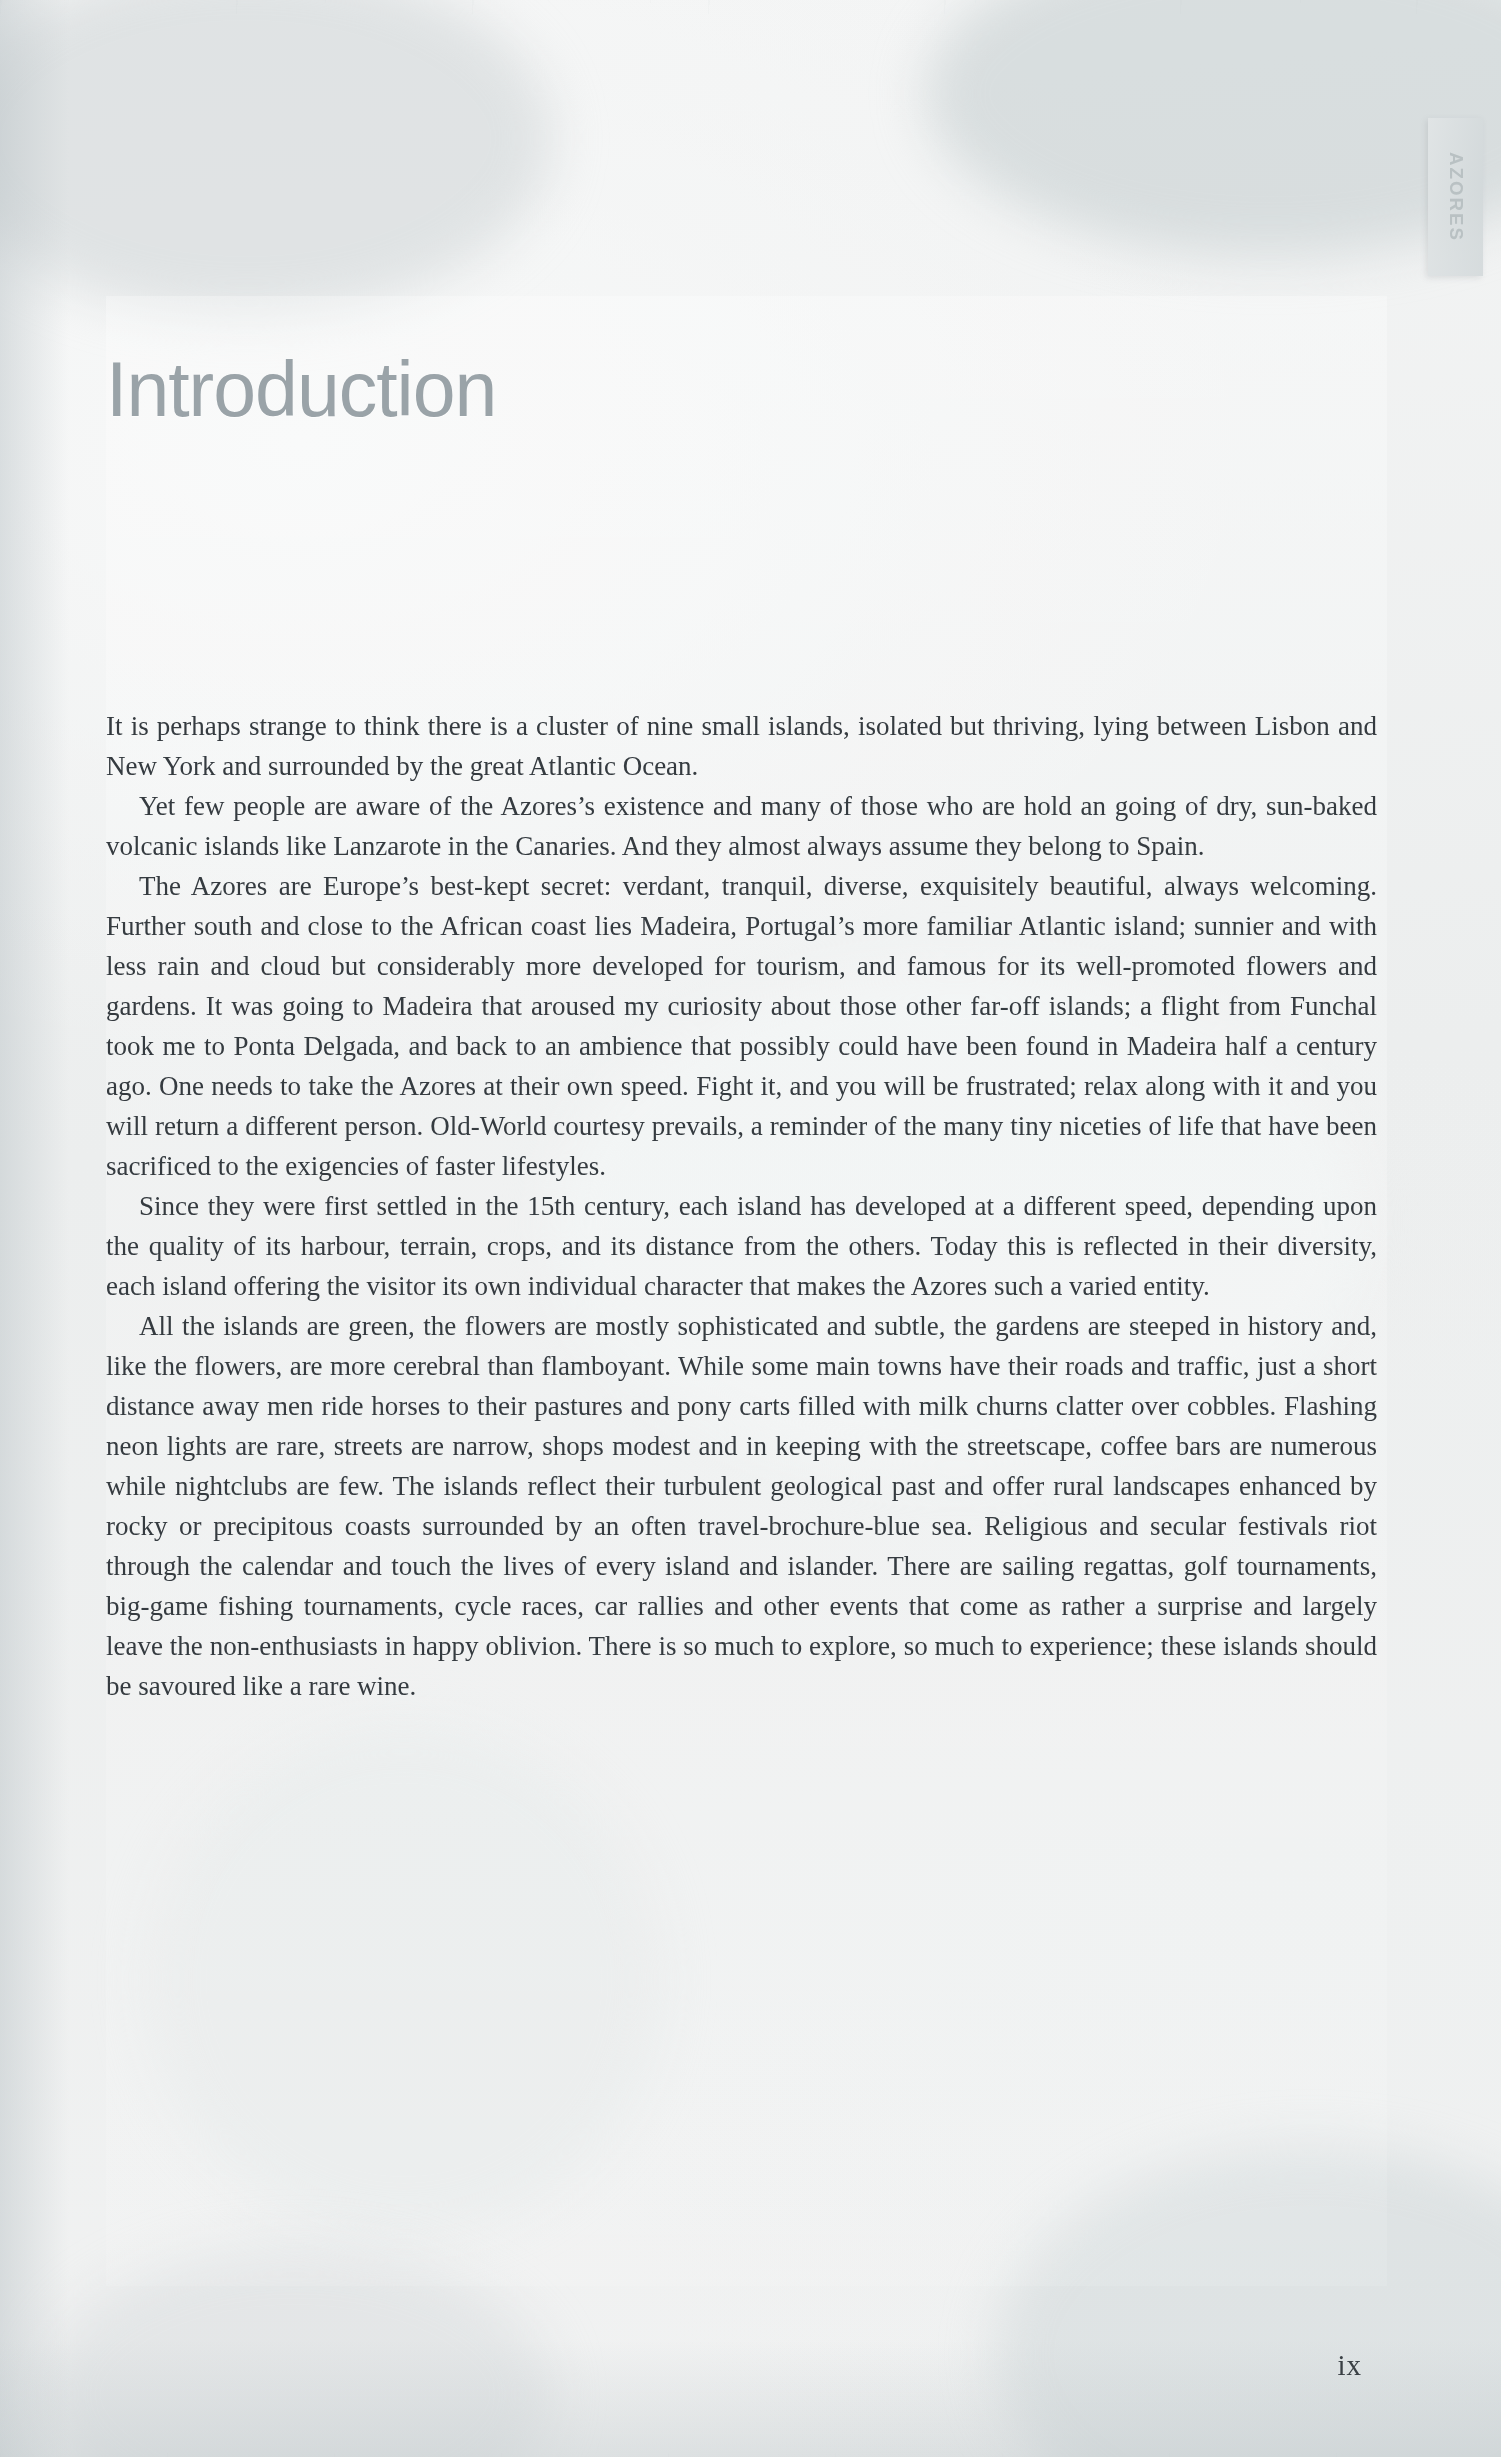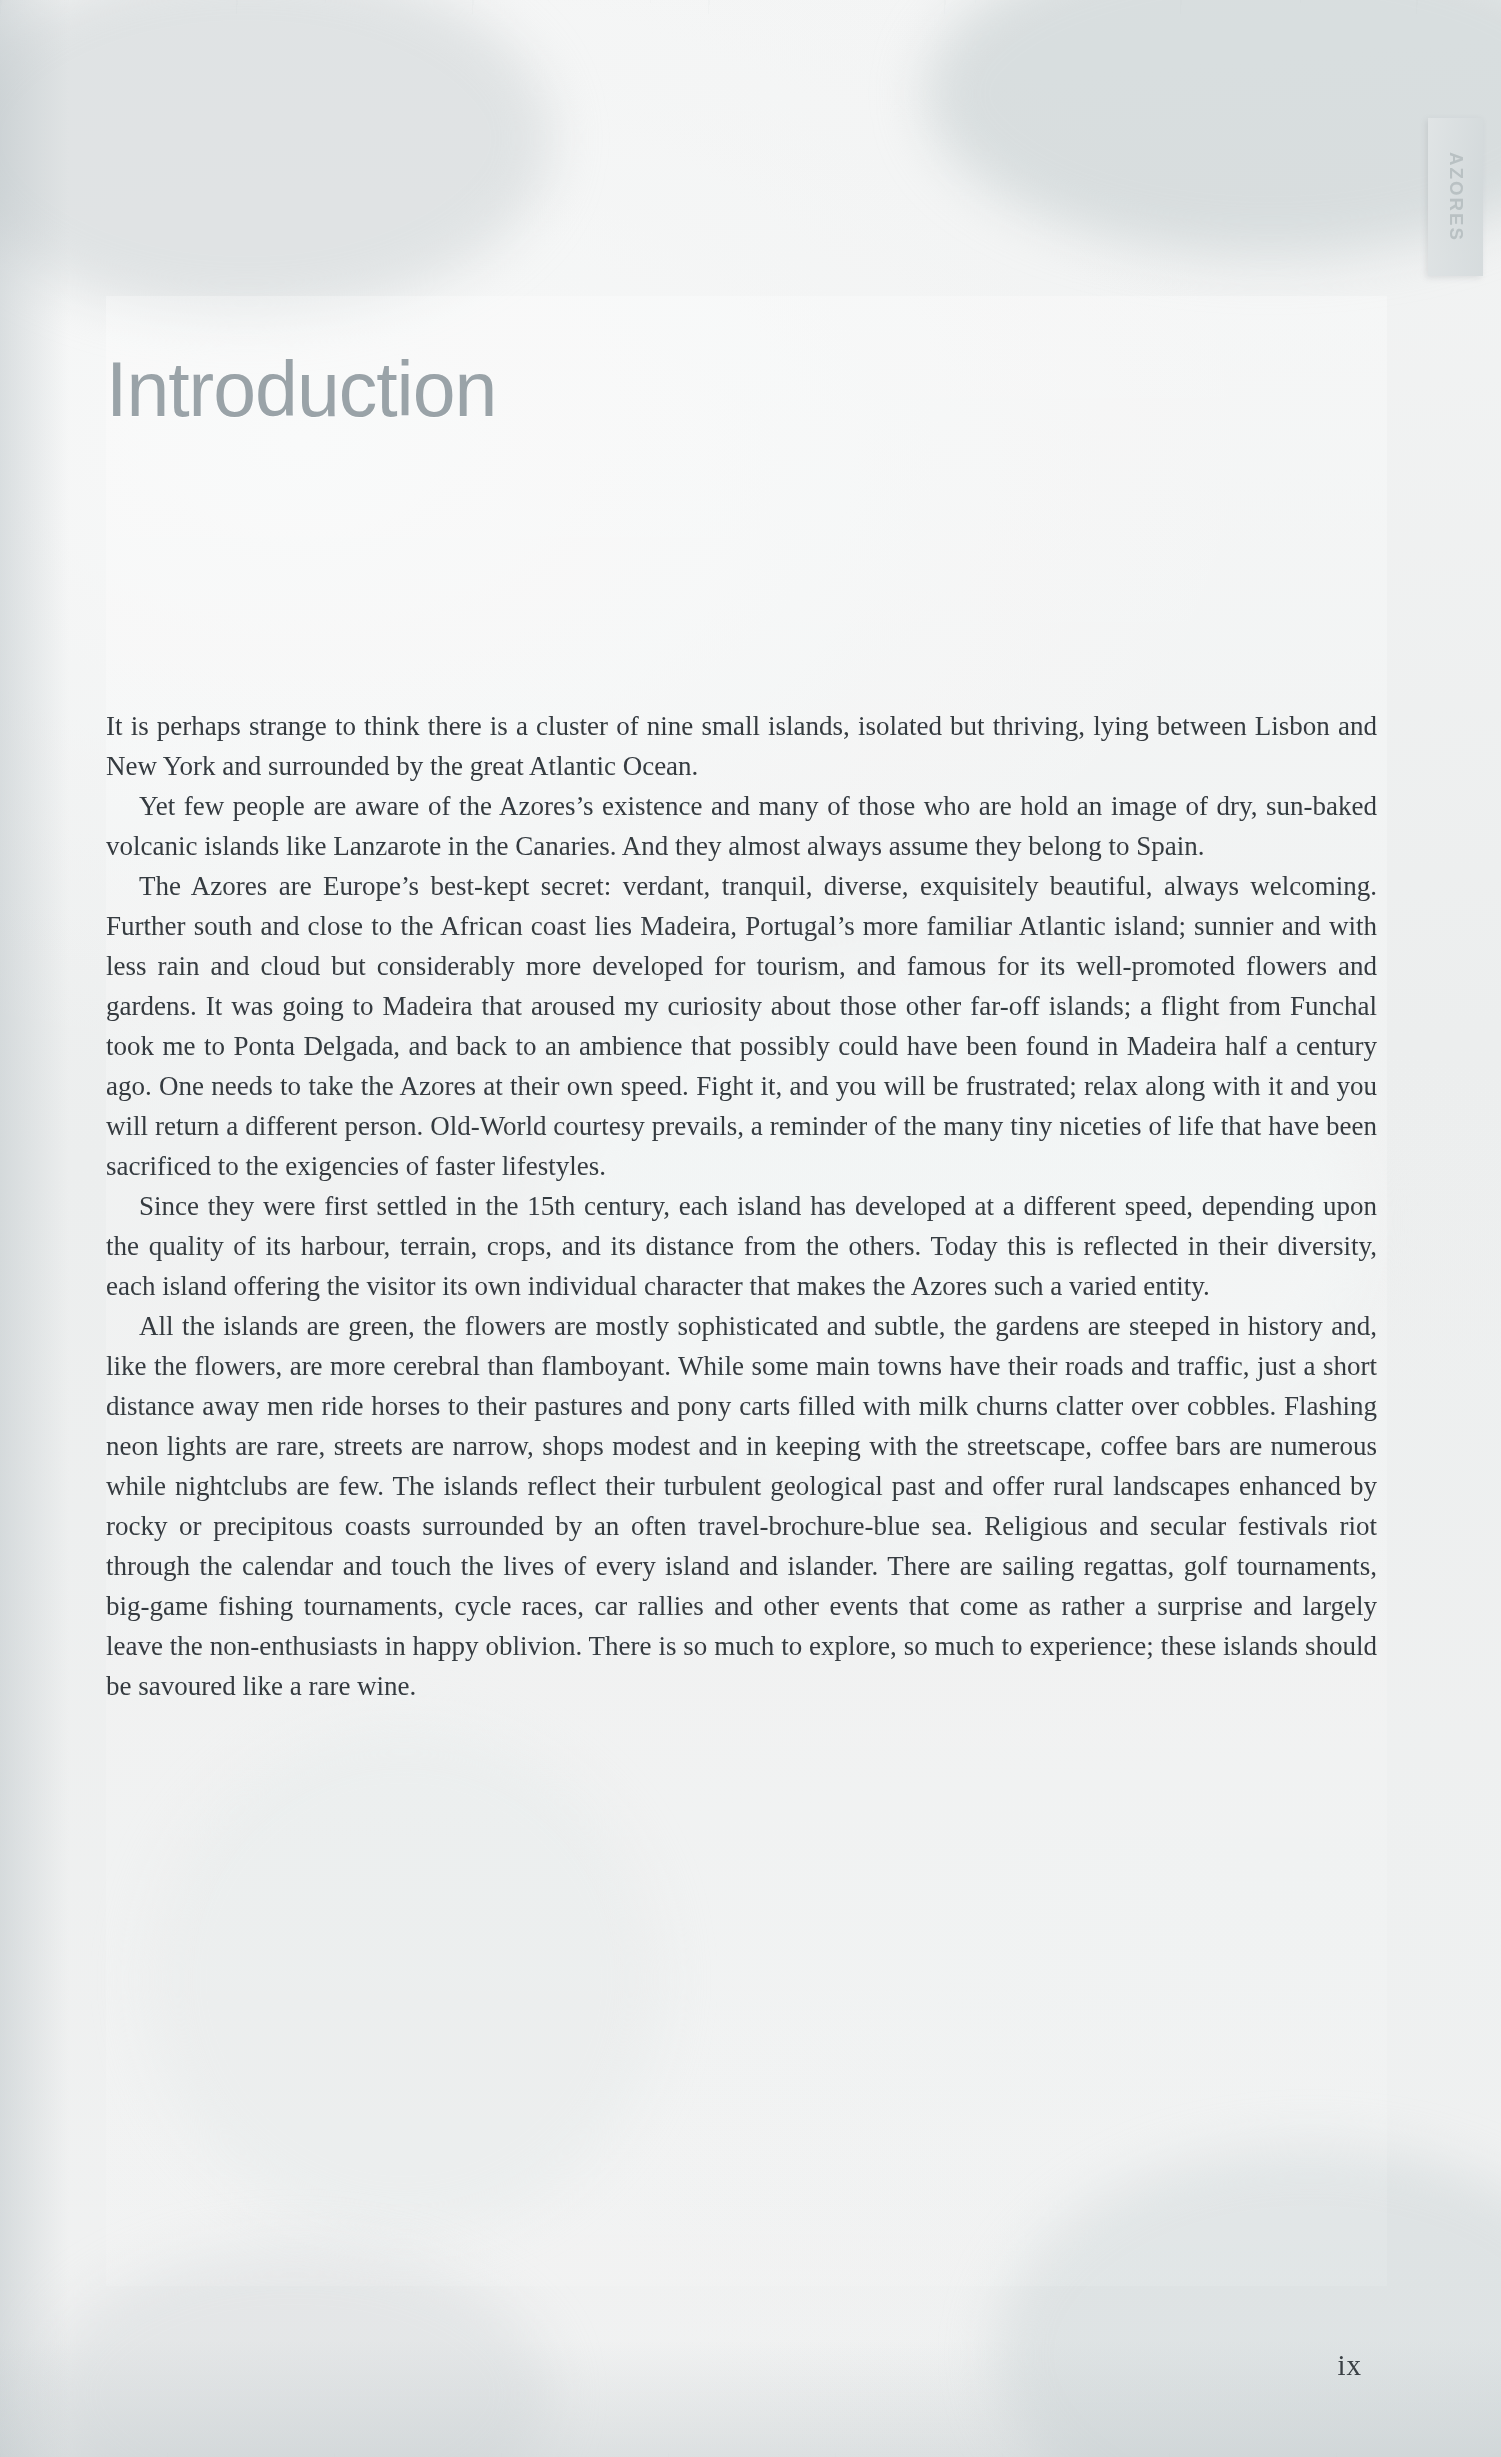--- a/index.html
+++ b/index.html
@@ -174,21 +174,21 @@
   <div class="edge-tab">
     <span>AZORES</span>
   </div>
 
   <div class="content">
 
     <h1 class="chapter-title">Introduction</h1>
 
     <div class="body-text">
       <p>It is perhaps strange to think there is a cluster of nine small islands, isolated but thriving, lying between Lisbon and New York and surrounded by the great Atlantic Ocean.</p>
-      <p>Yet few people are aware of the Azores’s existence and many of those who are hold an image of dry, sun-baked volcanic islands like Lanzarote in the Canaries. And they almost always assume they belong to Spain.</p>
+      <p>Yet few people are aware of the Azores’s existence and many of those who are hold an going of dry, sun-baked volcanic islands like Lanzarote in the Canaries. And they almost always assume they belong to Spain.</p>
       <p>The Azores are Europe’s best-kept secret: verdant, tranquil, diverse, exquisitely beautiful, always welcoming. Further south and close to the African coast lies Madeira, Portugal’s more familiar Atlantic island; sunnier and with less rain and cloud but considerably more developed for tourism, and famous for its well-promoted flowers and gardens. It was going to Madeira that aroused my curiosity about those other far-off islands; a flight from Funchal took me to Ponta Delgada, and back to an ambience that possibly could have been found in Madeira half a century ago. One needs to take the Azores at their own speed. Fight it, and you will be frustrated; relax along with it and you will return a different person. Old-World courtesy prevails, a reminder of the many tiny niceties of life that have been sacrificed to the exigencies of faster lifestyles.</p>
       <p>Since they were first settled in the 15th century, each island has developed at a different speed, depending upon the quality of its harbour, terrain, crops, and its distance from the others. Today this is reflected in their diversity, each island offering the visitor its own individual character that makes the Azores such a varied entity.</p>
       <p>All the islands are green, the flowers are mostly sophisticated and subtle, the gardens are steeped in history and, like the flowers, are more cerebral than flamboyant. While some main towns have their roads and traffic, just a short distance away men ride horses to their pastures and pony carts filled with milk churns clatter over cobbles. Flashing neon lights are rare, streets are narrow, shops modest and in keeping with the streetscape, coffee bars are numerous while nightclubs are few. The islands reflect their turbulent geological past and offer rural landscapes enhanced by rocky or precipitous coasts surrounded by an often travel-brochure-blue sea. Religious and secular festivals riot through the calendar and touch the lives of every island and islander. There are sailing regattas, golf tournaments, big-game fishing tournaments, cycle races, car rallies and other events that come as rather a surprise and largely leave the non-enthusiasts in happy oblivion. There is so much to explore, so much to experience; these islands should be savoured like a rare wine.</p>
     </div>
 
     <div class="folio">ix</div>
   </div>
 </div>
 
 

